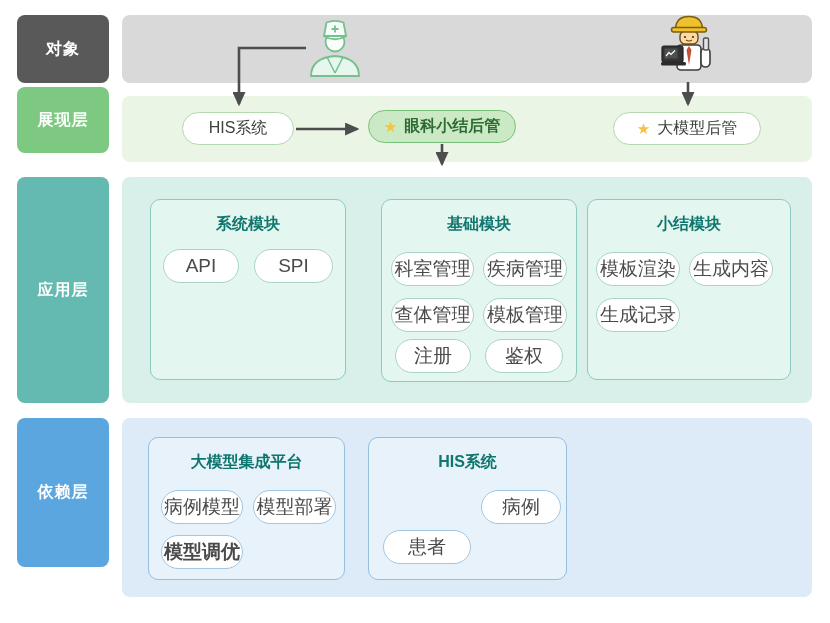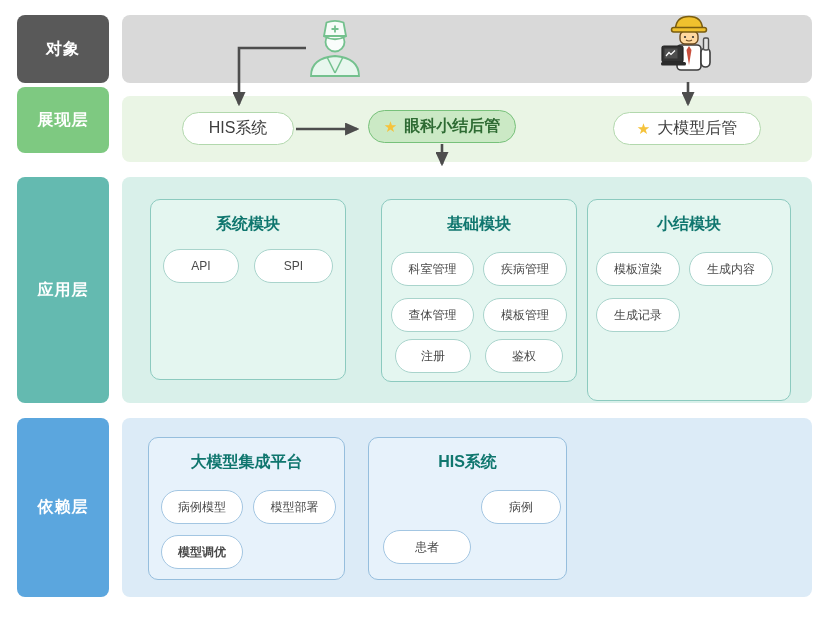--- a/index.html
+++ b/index.html
@@ -9,21 +9,21 @@
   }
   .label-box{
     position:absolute;left:17px;width:92px;border-radius:8px;
     display:flex;align-items:center;justify-content:center;
     color:#ffffff;font-weight:bold;font-size:16px;letter-spacing:1px;
   }
   .band{position:absolute;left:122px;width:690px;border-radius:8px;}
   .pill{
     position:absolute;background:#ffffff;box-sizing:border-box;
     display:flex;align-items:center;justify-content:center;
-    font-size:12px;color:#4a4a4a;border-radius:18px;white-space:nowrap;
+    font-size:19px;color:#4a4a4a;border-radius:18px;white-space:nowrap;
   }
   .p-top{border:1.5px solid #b2d8ad;height:33px;font-size:16px;color:#3f3f3f;}
   .p-highlight{background:#cbe9c5;border:1.5px solid #77c17a;color:#2e6b33;font-weight:bold;}
   .star{color:#f5c33c;margin-right:7px;font-size:15px;font-weight:normal;}
   .card{position:absolute;border-radius:10px;box-sizing:border-box;}
   .card-app{background:#e4f6f0;border:1.5px solid #8ccabf;}
   .card-dep{background:#e7f2fb;border:1.5px solid #96bedd;}
   .card-title{
     position:absolute;top:14px;left:0;right:0;text-align:center;
     font-weight:bold;font-size:16px;color:#0f766e;
@@ -40,21 +40,21 @@
 
   <div class="label-box" style="top:15px;height:68px;background:#595959;">
     <span>对象</span>
   </div>
   <div class="label-box" style="top:87px;height:66px;background:#7ec981;">
     <span>展现层</span>
   </div>
   <div class="label-box" style="top:177px;height:226px;background:#64bab0;">
     <span>应用层</span>
   </div>
-  <div class="label-box" style="top:418px;height:179px;background:#5ba6de;">
+  <div class="label-box" style="top:418px;height:149px;background:#5ba6de;">
     <span>依赖层</span>
   </div>
 
   <div class="band" style="top:15px;height:68px;background:#d9d9d9;"></div>
   <div class="band" style="top:96px;height:66px;background:#eaf5e5;"></div>
   <div class="band" style="top:177px;height:226px;background:#d9f0ea;"></div>
   <div class="band" style="top:418px;height:179px;background:#dcebf7;"></div>
 
   <svg class="icon-abs" style="left:306px;top:16px;" width="58" height="62" viewBox="0 0 58 62">
     <path d="M5 60 Q5 42 29 40 Q53 42 53 60 Z" fill="#e8f7ee" stroke="#74c18e" stroke-width="1.8"></path>
@@ -122,21 +122,21 @@
         <span>模板管理</span>
       </div>
     <div class="pill m-pill" style="left:13px;top:139px;width:76px;">
         <span>注册</span>
       </div>
     <div class="pill m-pill" style="left:103px;top:139px;width:78px;">
         <span>鉴权</span>
       </div>
   </div>
 
-  <div class="card card-app" style="left:587px;top:199px;width:204px;height:202px;">
+  <div class="card card-app" style="left:587px;top:199px;width:204px;height:181px;">
     <div class="card-title">小结模块</div>
     <div class="pill m-pill" style="left:8px;top:52px;width:84px;">
         <span>模板渲染</span>
       </div>
     <div class="pill m-pill" style="left:101px;top:52px;width:84px;text-align:center;">
         <span>生成内容</span>
       </div>
     <div class="pill m-pill" style="left:8px;top:98px;width:84px;">
         <span>生成记录</span>
       </div>

